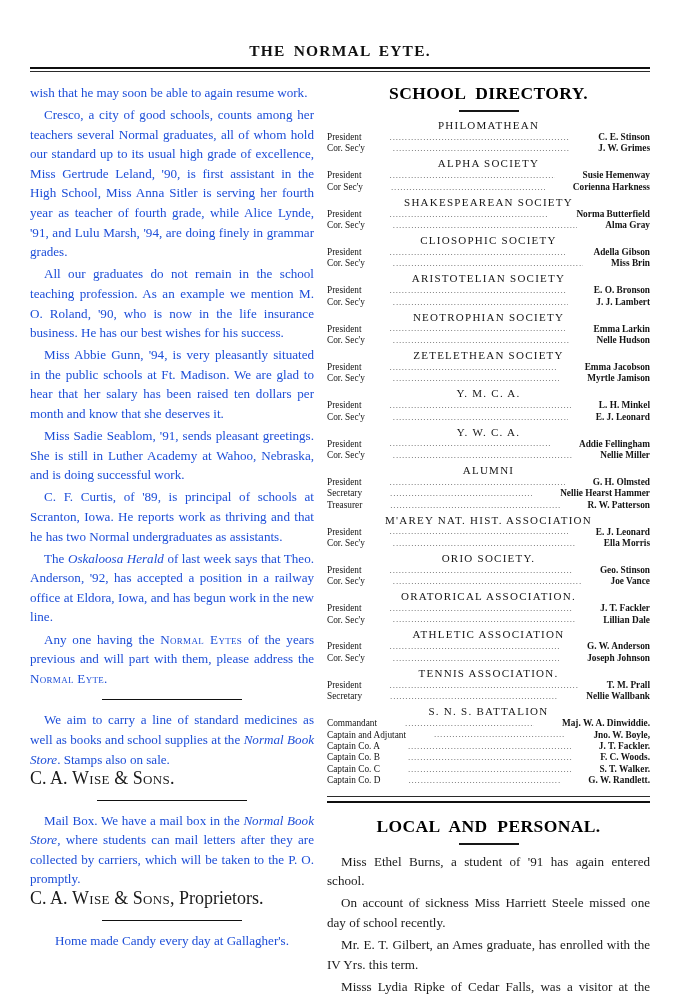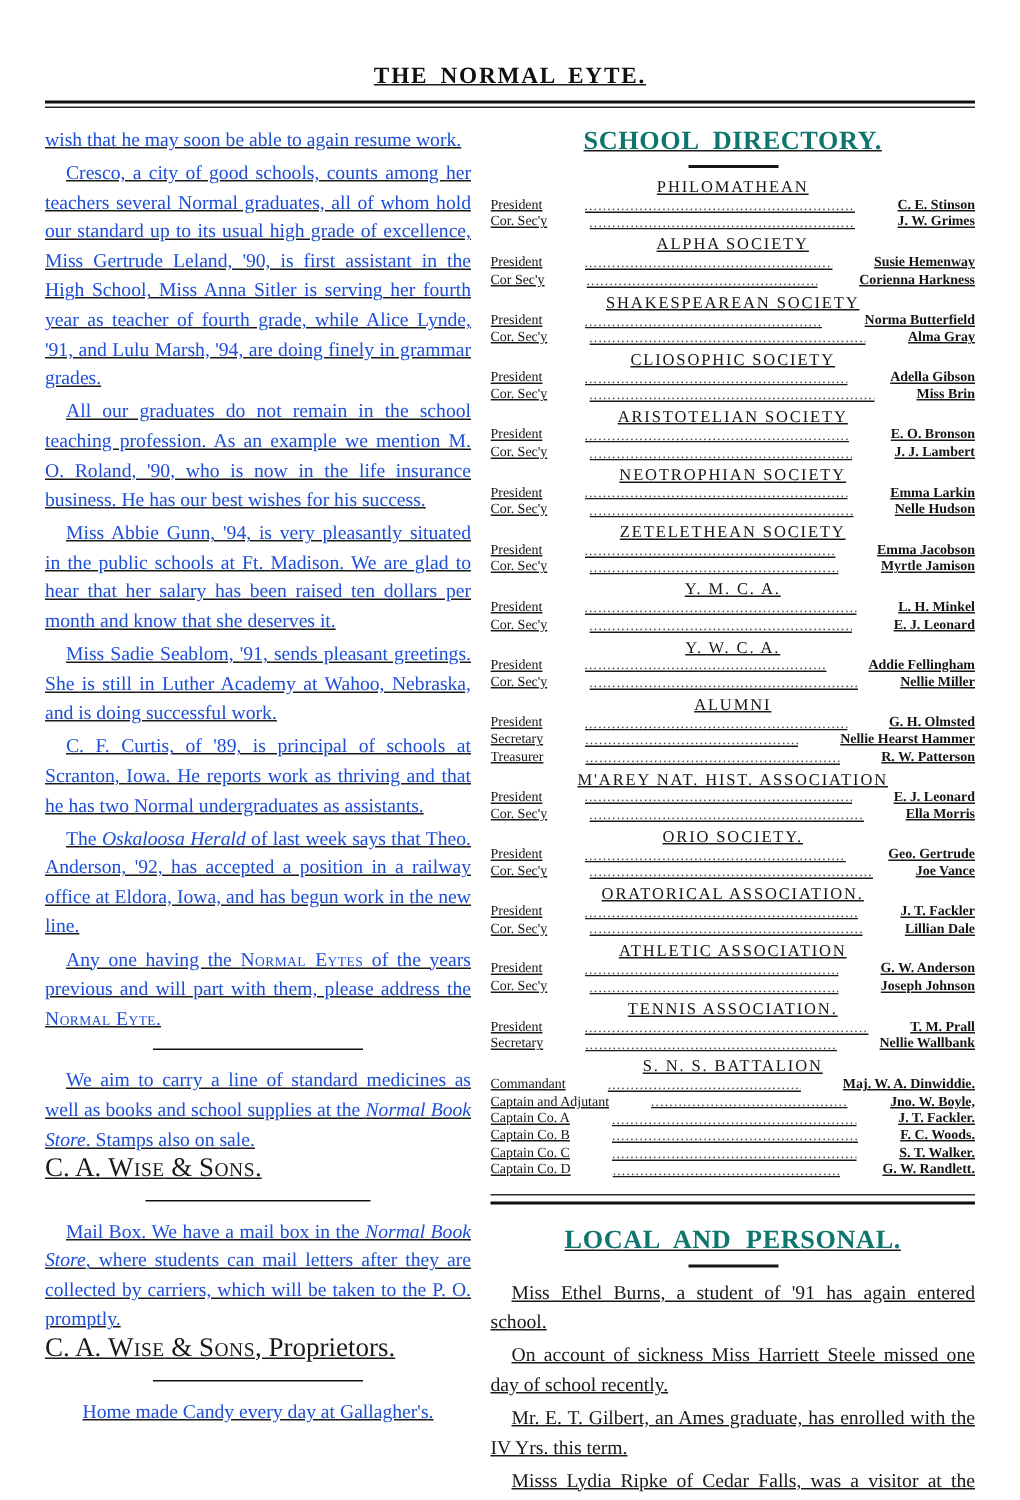--- a/index.html
+++ b/index.html
@@ -14,21 +14,20 @@
     color: #1a1a1a;
     position: relative;
     overflow: hidden;
   }
   .page {
     width: 680px;
     height: 1000px;
     position: relative;
     box-sizing: border-box;
     padding: 0;
-    text-decoration: underline;
   }
 
   
   .masthead {
     text-align: center;
     padding-top: 42px;
   }
   .masthead-title {
     font-family: "Liberation Serif", "DejaVu Serif", serif;
     font-weight: bold;
@@ -95,21 +94,21 @@
   .short-rule.wide { width: 150px; }
 
   
   .section-title {
     text-align: center;
     font-weight: bold;
     font-size: 17.5px;
     letter-spacing: 0.4px;
     word-spacing: 5px;
     margin: 0;
-    color: #0f766e;
+    color: #000000;
   }
   .title-rule {
     width: 60px;
     margin: 6px auto 7px auto;
     border-top: 2px solid #161616;
   }
 
   
   .dir-group { margin-bottom: 0.5px; }
   .dir-heading {
@@ -365,21 +364,21 @@
               <span class="dir-role">Cor. Sec'y</span>
               <span class="dir-dots">........................................................................................................................</span>
               <span class="dir-name">Ella Morris</span>
             </div>
           </div>
           <div class="dir-group">
             <div class="dir-heading">ORIO SOCIETY.</div>
             <div class="dir-row">
               <span class="dir-role">President</span>
               <span class="dir-dots">........................................................................................................................</span>
-              <span class="dir-name">Geo. Gertrude</span>
+              <span class="dir-name">Geo. Stinson</span>
             </div>
             <div class="dir-row">
               <span class="dir-role">Cor. Sec'y</span>
               <span class="dir-dots">........................................................................................................................</span>
               <span class="dir-name">Joe Vance</span>
             </div>
           </div>
           <div class="dir-group">
             <div class="dir-heading">ORATORICAL ASSOCIATION.</div>
             <div class="dir-row">

